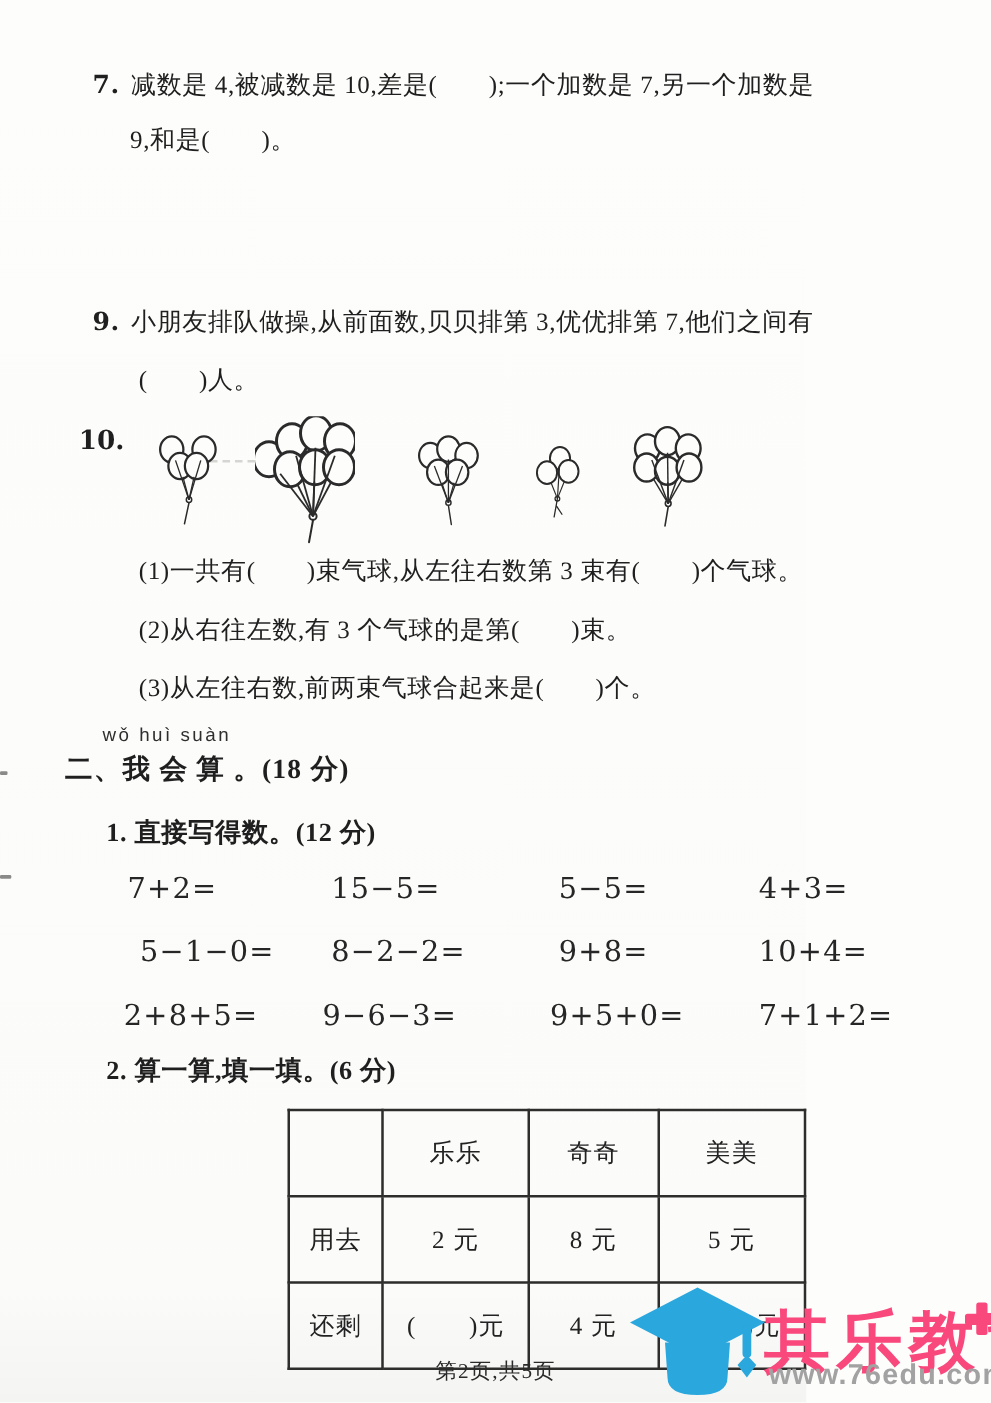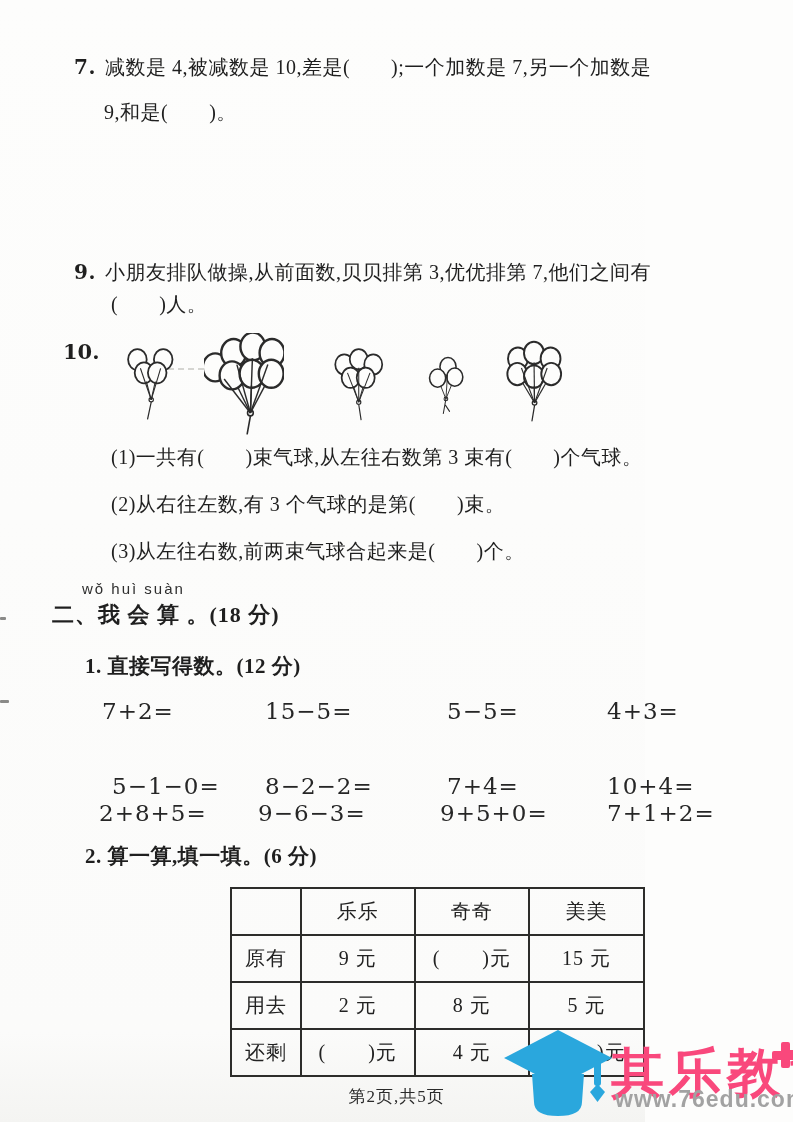--- a/index.html
+++ b/index.html
@@ -15,23 +15,23 @@
   .qnum{font-weight:bold;font-family:"DejaVu Serif",serif;margin-right:9px;}
   .bignum{position:absolute;font-weight:bold;font-family:"DejaVu Serif",serif;font-size:21px;}
   .bunch{position:absolute;}
   .scan-dash{position:absolute;border-top:2px dashed #c8c8c4;opacity:.75;}
   .edge-mark{position:absolute;background:#8a8a88;border-radius:1px;}
   .pinyin{position:absolute;font-family:"Liberation Sans","DejaVu Sans",sans-serif;font-size:15px;letter-spacing:2px;color:#2e2e2e;}
   .sec-title{position:absolute;font-size:22px;font-weight:bold;letter-spacing:1px;white-space:nowrap;}
   .sub-title{position:absolute;font-size:21px;font-weight:bold;letter-spacing:.5px;white-space:nowrap;font-family:Liberation Serif, serif;}
   .eq{position:absolute;font-size:23px;font-family:"DejaVu Serif",serif;letter-spacing:1px;white-space:nowrap;color:#262626;}
   .eq-c0{left:102px;} .eq-c1{left:265px;} .eq-c2{left:447px;} .eq-c3{left:607px;}
-  .eq-r0{top:698px;} .eq-r1{top:749px;margin-top:24px;} .eq-r2{top:800px;}
+  .eq-r0{top:698px;} .eq-r1{top:749px;} .eq-r2{top:800px;}
   table.money{position:absolute;left:230px;top:887px;border-collapse:collapse;table-layout:fixed;}
-  table.money td{border:2px solid #2d2d2b;text-align:center;font-size:20px;letter-spacing:1px;padding:1px;height:43px;color:#222;}
+  table.money td{border:2px solid #2d2d2b;text-align:center;font-size:20px;letter-spacing:1px;padding:12px;height:43px;color:#222;}
   table.money td.c0{width:66px;} table.money td.c1{width:110px;} table.money td.c2{width:111px;} table.money td.c3{width:111px;}
   #footer{position:absolute;left:0;top:1085px;width:793px;text-align:center;font-size:17px;letter-spacing:1px;color:#2a2a2a;}
   #watermark{position:absolute;left:498px;top:1018px;width:295px;height:104px;z-index:6;}
   #wm-cap{position:absolute;left:4px;top:10px;}
   #wm-brand{position:absolute;left:113px;top:20px;font-family:"Liberation Sans","DejaVu Sans",sans-serif;font-weight:bold;font-size:53px;letter-spacing:5px;white-space:nowrap;}
   #wm-url{position:absolute;left:117px;top:68px;font-family:"Liberation Sans","DejaVu Sans",sans-serif;font-weight:bold;font-size:23px;letter-spacing:1px;white-space:nowrap;}
   #wm-plus{position:absolute;left:274px;top:24px;width:26px;height:26px;}
   #wm-plus .pb{position:absolute;border-radius:2px;}
 </style>
 </head>
@@ -39,21 +39,21 @@
 
 <div id="sheet">
 
   <div class="edge-mark" style="left:0;top:617px;width:6px;height:3px;"></div>
   <div class="edge-mark" style="left:0;top:700px;width:9px;height:3px;"></div>
 
   <div class="qline" style="left:74px;top:54px;"><span class="qnum">7.</span><span>减数是 4,被减数是 10,差是(　　);一个加数是 7,另一个加数是</span></div>
   <div class="qline" style="left:104px;top:99px;"><span>9,和是(　　)。</span></div>
 
 
-  <div class="qline" style="left:74px;top:244px;margin-top:15px;"><span class="qnum">9.</span><span>小朋友排队做操,从前面数,贝贝排第 3,优优排第 7,他们之间有</span></div>
+  <div class="qline" style="left:74px;top:244px;"><span class="qnum">9.</span><span>小朋友排队做操,从前面数,贝贝排第 3,优优排第 7,他们之间有</span></div>
   <div class="qline" style="left:111px;top:291px;"><span>(　　)人。</span></div>
 
   <div class="bignum" style="left:63px;top:339px;">10.</div>
   <div class="scan-dash" style="left:168px;top:368px;width:76px;"></div>
   <div class="bunch" id="bunch-0" style="left:120px;top:337px;"><svg width="60" height="98" viewBox="0 0 100 130">
         <ellipse cx="29" cy="21" rx="15.5" ry="17.5" fill="#fdfdfc" stroke="#2b2b2b" stroke-width="3"></ellipse>
         <ellipse cx="72" cy="21" rx="15.5" ry="17.5" fill="#fdfdfc" stroke="#2b2b2b" stroke-width="3"></ellipse>
         <ellipse cx="40" cy="43" rx="15.5" ry="17.5" fill="#fdfdfc" stroke="#2b2b2b" stroke-width="3"></ellipse>
         <ellipse cx="62" cy="43" rx="15.5" ry="17.5" fill="#fdfdfc" stroke="#2b2b2b" stroke-width="3"></ellipse>
         <line x1="34.0" y1="35.5" x2="52" y2="88" stroke="#2b2b2b" stroke-width="1.8"></line>
@@ -129,42 +129,36 @@
   <div class="pinyin" style="left:82px;top:580px;text-align:center;">wǒ huì suàn</div>
   <div class="sec-title" style="left:52px;top:600px;">二、我 会 算 。(18 分)</div>
   <div class="sub-title" style="left:85px;top:652px;">1. 直接写得数。(12 分)</div>
 
   <span class="eq eq-r0 eq-c0">7+2=</span>
   <span class="eq eq-r0 eq-c1">15−5=</span>
   <span class="eq eq-r0 eq-c2">5−5=</span>
   <span class="eq eq-r0 eq-c3">4+3=</span>
   <span class="eq eq-r1 eq-c0" style="left:112px;">5−1−0=</span>
   <span class="eq eq-r1 eq-c1">8−2−2=</span>
-  <span class="eq eq-r1 eq-c2">7+4=</span>
+  <span class="eq eq-r1 eq-c2">9+8=</span>
   <span class="eq eq-r1 eq-c3">10+4=</span>
   <span class="eq eq-r2 eq-c0" style="left:99px;">2+8+5=</span>
   <span class="eq eq-r2 eq-c1" style="left:258px;">9−6−3=</span>
   <span class="eq eq-r2 eq-c2" style="left:440px;">9+5+0=</span>
   <span class="eq eq-r2 eq-c3">7+1+2=</span>
 
   <div class="sub-title" style="left:85px;top:842px;">2. 算一算,填一填。(6 分)</div>
 
   <table class="money">
     <tbody>
         <tr>
       <td class="c0"></td>
       <td class="c1">乐乐</td>
       <td class="c2">奇奇</td>
       <td class="c3">美美</td>
-    </tr>
-    <tr>
-      <td class="c0">原有</td>
-      <td class="c1">9 元</td>
-      <td class="c2">(　　)元</td>
-      <td class="c3">15 元</td>
     </tr>
     <tr>
       <td class="c0">用去</td>
       <td class="c1">2 元</td>
       <td class="c2">8 元</td>
       <td class="c3">5 元</td>
     </tr>
     <tr>
       <td class="c0">还剩</td>
       <td class="c1">(　　)元</td>

